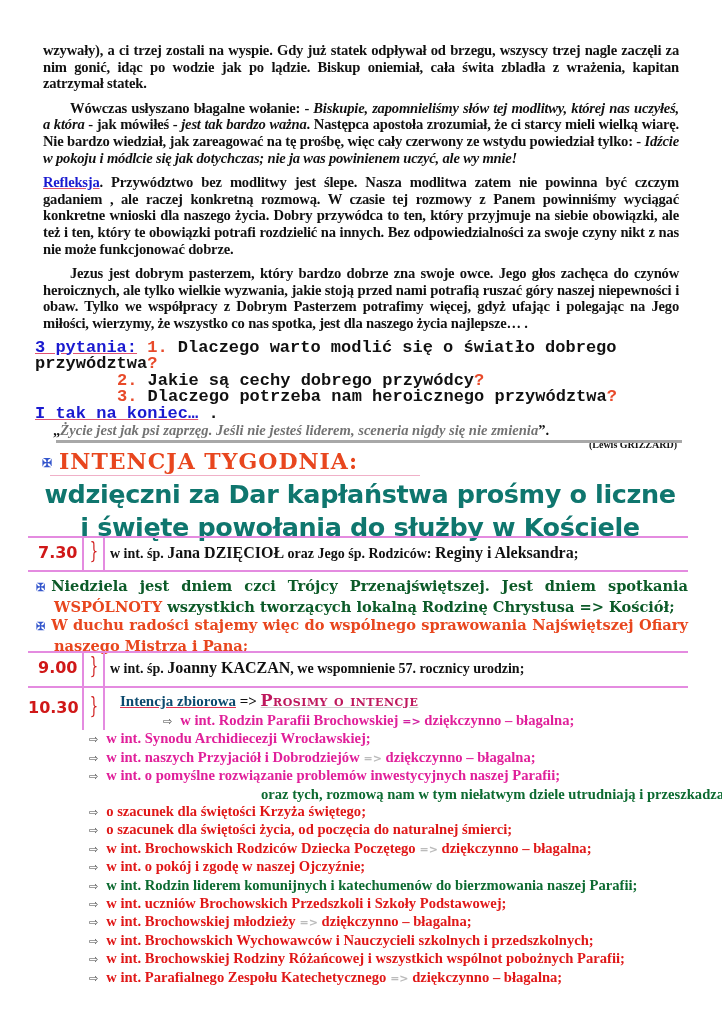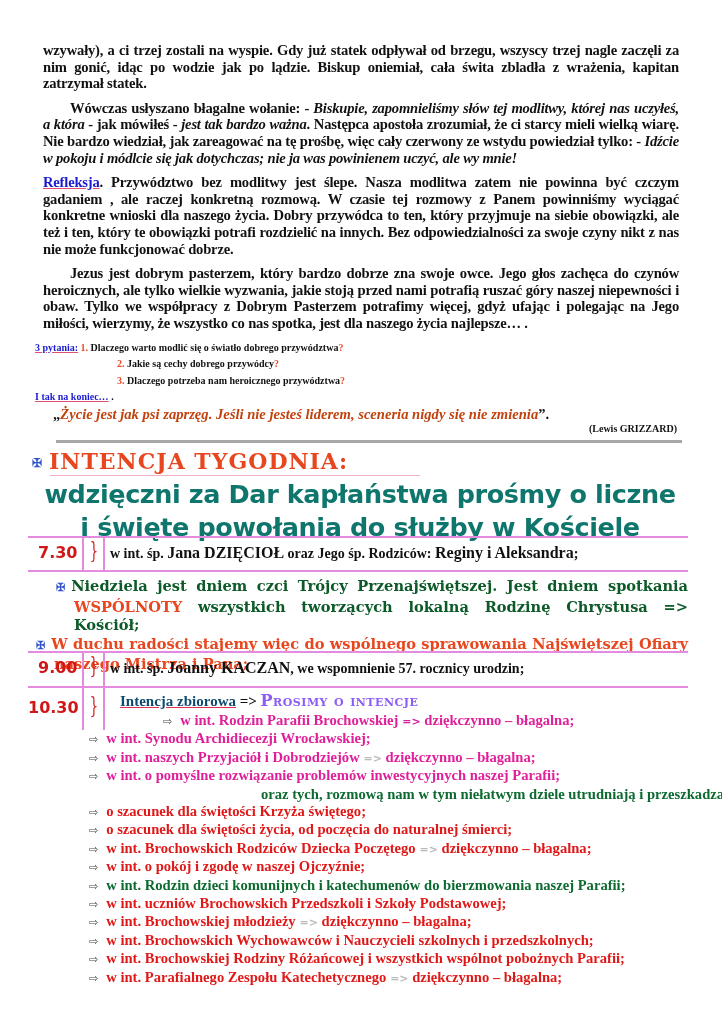--- a/index.html
+++ b/index.html
@@ -4,55 +4,55 @@
   <style>
     html, body { margin: 0; padding: 0; background: #ffffff; }
     body { width: 722px; height: 1023px; position: relative; overflow: hidden;
            font-family: "DejaVu Serif", "Liberation Serif", serif; color: #111; }
     .page { position: absolute; left: 35px; top: 34px; width: 652px; }
     .para { font-family: "Liberation Serif", serif; font-weight: bold; font-size: 14.6px;
             line-height: 16.6px; text-align: justify; margin: 8px; letter-spacing: -0.2px; }
     .para.indent { text-indent: 27px; }
     .it { font-style: italic; }
     .blue-u { color: #1a1ad0; text-decoration: underline; text-decoration-color: #e05070; }
-    .q-row { font-family: Liberation Serif, serif; font-weight: bold; font-size: 10px; line-height: 16.6px; }
+    .q-row { font-family: Liberation Mono, monospace; font-weight: bold; font-size: 17px; line-height: 16.6px; }
     .q-num { color: #e84a2a; }
     .q-mark { color: #e84a2a; }
     .q-indent { padding-left: 82px; }
     .quote { font-family: "Liberation Serif", serif; font-weight: bold; font-size: 14.6px; line-height: 17px; padding-left: 18px; }
-    .quote .red { color: #c2410c; font-style: italic; }
+    .quote .red { color: #737373; font-style: italic; }
     .author { text-align: right; font-family: "Liberation Serif", serif; font-weight: bold; font-size: 10px; padding-right: 10px; }
     .hr { position: absolute; left: 56px; top: 440px; width: 626px; height: 3px; background: #a8a8a8; }
 
-    .int-title { position: absolute; left: 32px; top: 448px; font-family: "DejaVu Serif", serif; font-weight: bold;
+    .int-title { position: absolute; left: 42px; top: 448px; font-family: "DejaVu Serif", serif; font-weight: bold;
                  color: #e8461e; font-size: 22px; letter-spacing: 1px; }
     .int-title .ico { color: #3355cc; font-size: 12px; vertical-align: middle; margin-right: 6px; }
     .int-underline { position: absolute; left: 50px; top: 475px; width: 370px; height: 1px; background: #f0b0c8; }
     .big-green { position: absolute; left: 30px; top: 478px; width: 660px; text-align: center;
                  font-family: "DejaVu Sans", sans-serif; font-weight: bold; color: #0f766e;
                  font-size: 25.5px; line-height: 33px; letter-spacing: -0.4px; }
 
     .pink-line { position: absolute; left: 28px; height: 2px; background: #e48be0; width: 660px; }
     .vline { position: absolute; width: 2px; background: #e48be0; }
     .time { position: absolute; font-family: "DejaVu Sans", sans-serif; font-weight: bold; color: #d01818; font-size: 16px; }
     .brace { position: absolute; color: #d01818; font-family: "DejaVu Serif", serif; font-size: 22px; font-weight: normal; transform: scaleX(0.6); }
     .row-text { position: absolute; font-family: "Liberation Serif", serif; font-weight: bold; font-size: 14px; color: #111; white-space: nowrap; }
     .row-text .lg { font-size: 16px; }
 
     .bullet-block { position: absolute; left: 36px; width: 652px; font-family: "DejaVu Serif", serif; font-weight: bold;
                     font-size: 14.6px; line-height: 18.5px; text-align: justify; }
     .bullet-block .ico { color: #3355cc; font-size: 11px; margin-right: 6px; }
-    .green { color: #0c5a28; margin-left: 20px; }
+    .green { color: #0c5a28; }
     .orange { color: #e8461e; }
 
     .zb { position: absolute; left: 120px; top: 691px; font-family: "Liberation Serif", serif; font-weight: bold; font-size: 15px; white-space: nowrap; }
     .zb .label { color: #0c4a6e; text-decoration: underline; text-decoration-color: #e03050; }
     .zb .arrow { color: #111; }
-    .zb .pro { color: #8b5cf6; font-family: "DejaVu Serif", serif; font-variant: small-caps; font-size: 16px; letter-spacing: 0.5px;
-               text-decoration-color: #ccc; }
+    .zb .pro { color: #be185d; font-family: "DejaVu Serif", serif; font-variant: small-caps; font-size: 16px; letter-spacing: 0.5px;
+               text-decoration: underline; text-decoration-color: #ccc; }
 
     .int-list { position: absolute; left: 49px; top: 712px; width: 650px; font-family: "Liberation Serif", serif; font-weight: bold;
                 font-size: 14.6px; line-height: 17.4px; margin-left: 40px; }
     .int-item { white-space: nowrap; }
     .int-item .arr { color: #444; font-size: 11px; margin-right: 8px; font-family: "DejaVu Sans", sans-serif; font-weight: normal; }
     .c-magenta { color: #e0209a; }
     .c-green { color: #0c6a30; }
     .c-red { color: #e01818; }
     .mini-arrow { color: #bbb; font-size: 11px; font-family: "DejaVu Sans", sans-serif; }
     .mini-arrow.dark { color: #d020a0; }
@@ -138,19 +138,19 @@
 <div class="int-list" id="int-list">
     <div class="int-item c-magenta first-item"><span class="arr">⇨</span><span>w int. Rodzin Parafii Brochowskiej</span><span class="mini-arrow dark"> =&gt;</span><span> dziękczynno – błagalna;</span></div>
     <div class="int-item c-magenta"><span class="arr">⇨</span><span>w int. Synodu Archidiecezji Wrocławskiej;</span></div>
     <div class="int-item c-magenta"><span class="arr">⇨</span><span>w int. naszych Przyjaciół i Dobrodziejów</span><span class="mini-arrow"> =&gt;</span><span> dziękczynno – błagalna;</span></div>
     <div class="int-item c-magenta"><span class="arr">⇨</span><span>w int. o pomyślne rozwiązanie problemów inwestycyjnych naszej Parafii;</span></div>
     <div class="int-item c-green cont"><span>oraz tych, rozmową nam w tym niełatwym dziele utrudniają i przeszkadzają;</span></div>
     <div class="int-item c-red"><span class="arr">⇨</span><span>o szacunek dla świętości Krzyża świętego;</span></div>
     <div class="int-item c-red"><span class="arr">⇨</span><span>o szacunek dla świętości życia, od poczęcia do naturalnej śmierci;</span></div>
     <div class="int-item c-red"><span class="arr">⇨</span><span>w int. Brochowskich Rodziców Dziecka Poczętego</span><span class="mini-arrow"> =&gt;</span><span> dziękczynno – błagalna;</span></div>
     <div class="int-item c-red"><span class="arr">⇨</span><span>w int. o pokój i zgodę w naszej Ojczyźnie;</span></div>
-    <div class="int-item c-green"><span class="arr">⇨</span><span>w int. Rodzin dzieci komunijnych i katechumenów do bierzmowania naszej Parafii;</span></div>
+    <div class="int-item c-green"><span class="arr">⇨</span><span>w int. Rodzin liderem komunijnych i katechumenów do bierzmowania naszej Parafii;</span></div>
     <div class="int-item c-red"><span class="arr">⇨</span><span>w int. uczniów Brochowskich Przedszkoli i Szkoły Podstawowej;</span></div>
     <div class="int-item c-red"><span class="arr">⇨</span><span>w int. Brochowskiej młodzieży</span><span class="mini-arrow"> =&gt;</span><span> dziękczynno – błagalna;</span></div>
     <div class="int-item c-red"><span class="arr">⇨</span><span>w int. Brochowskich Wychowawców i Nauczycieli szkolnych i przedszkolnych;</span></div>
     <div class="int-item c-red"><span class="arr">⇨</span><span>w int. Brochowskiej Rodziny Różańcowej i wszystkich wspólnot pobożnych Parafii;</span></div>
     <div class="int-item c-red"><span class="arr">⇨</span><span>w int. Parafialnego Zespołu Katechetycznego</span><span class="mini-arrow"> =&gt;</span><span> dziękczynno – błagalna;</span></div>
   </div>
 
 </body></html>

